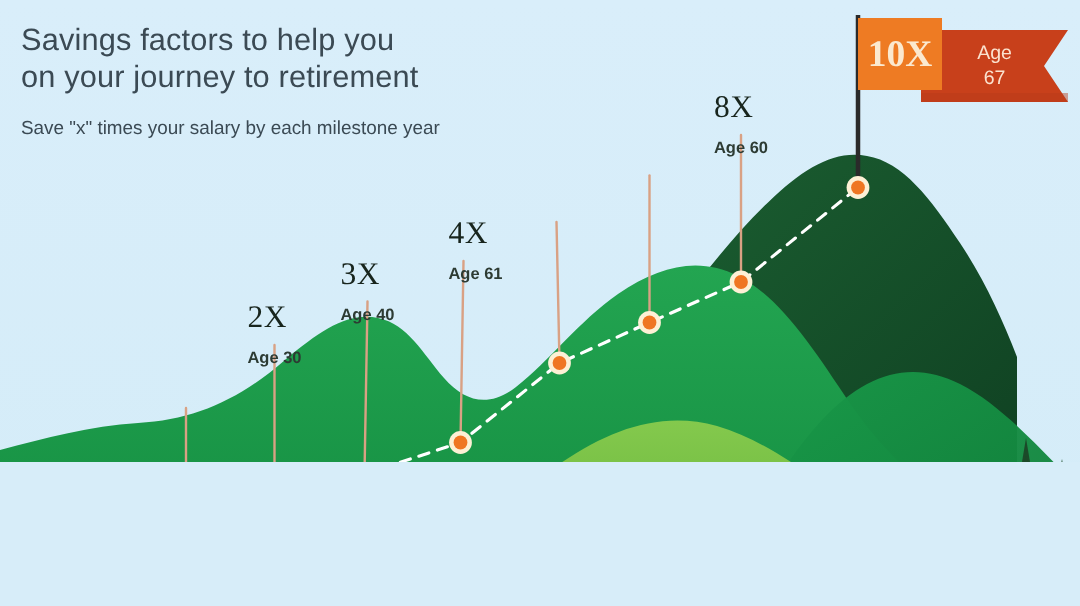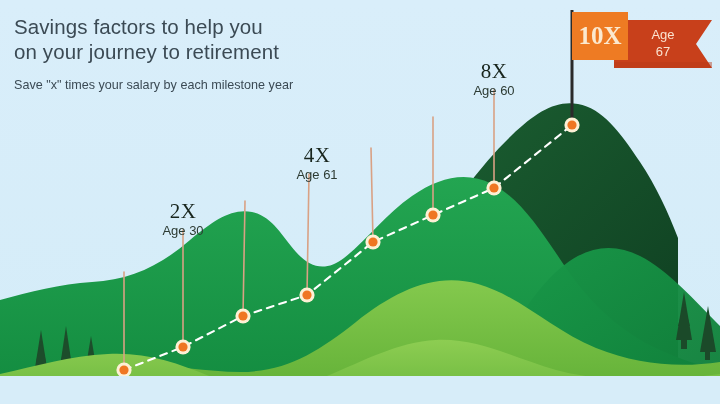--- a/index.html
+++ b/index.html
@@ -2,47 +2,47 @@
 <html><head>
 <meta charset="utf-8">
 <title>Savings factors infographic</title>
 <style>
   html,body{margin:0;padding:0;}
   body{
     width:720px;height:404px;overflow:hidden;
     font-family:"Liberation Sans",sans-serif;
     background:#d7edf9;
   }
-  #stage{position:relative;width:720px;height:376px;overflow:hidden;background:#d7edf9;}
+  #stage{position:relative;width:720px;height:308px;overflow:hidden;background:#d7edf9;}
 
   
   #scene{position:absolute;inset:0;width:720px;height:404px;}
 
   
   .headings{position:absolute;left:14px;top:14px;width:400px;}
   .title-line{
     color:#3b4a54;font-size:20.5px;line-height:25px;
     letter-spacing:.1px;font-weight:400;white-space:nowrap;
   }
   .subtitle{
     margin-top:13px;color:#3b4a54;font-size:12.6px;
     line-height:16px;font-weight:400;white-space:nowrap;
   }
 
   
   #flag{position:absolute;left:540px;top:4px;width:176px;height:120px;}
 
   
-  .mlabel{position:absolute;text-align:center;white-space:nowrap;transform:translateX(-50%);}
+  .mlabel{position:absolute;text-align:left;white-space:nowrap;transform:translateX(-50%);}
   .mlabel .mult{
     color:#18251d;font-size:21px;line-height:22px;font-weight:400;
     font-family:"Liberation Serif",serif;letter-spacing:.3px;
   }
   .mlabel .age{
-    color:#2d3b33;font-size:13px;line-height:14px;margin-top:2px;font-weight:400;
+    color:#2d3b33;font-size:11px;line-height:14px;margin-top:10px;font-weight:700;
   }
 </style>
 </head>
 <body>
 
 <div id="stage">
 
   <svg id="scene" viewBox="0 0 720 404" preserveAspectRatio="none" aria-hidden="true">
     <defs>
       <linearGradient id="gMid" x1="0" y1="0" x2="0" y2="1">
@@ -222,20 +222,24 @@
     <text x="60" y="40" text-anchor="middle" font-family="Liberation Serif, serif" font-size="25" font-weight="700" fill="#fbe9cf">10X</text>
 
     <text x="123" y="35" text-anchor="middle" font-family="Liberation Sans, sans-serif" font-size="13" fill="#fbe2cf">Age</text>
     <text x="123" y="52" text-anchor="middle" font-family="Liberation Sans, sans-serif" font-size="13" fill="#fbe2cf">67</text>
   </svg>
 
   <div class="mlabel" style="left:183px;top:200px;">
     <div class="mult">2X</div>
     <div class="age">Age 30</div>
   </div>
+  <div class="mlabel" style="left:245px;top:171px;">
+    <div class="mult">3X</div>
+    <div class="age">Age 40</div>
+  </div>
   <div class="mlabel" style="left:317px;top:144px;">
     <div class="mult">4X</div>
     <div class="age">Age 61</div>
   </div>
   <div class="mlabel" style="left:494px;top:60px;">
     <div class="mult">8X</div>
     <div class="age">Age 60</div>
   </div>
 
 </div>

